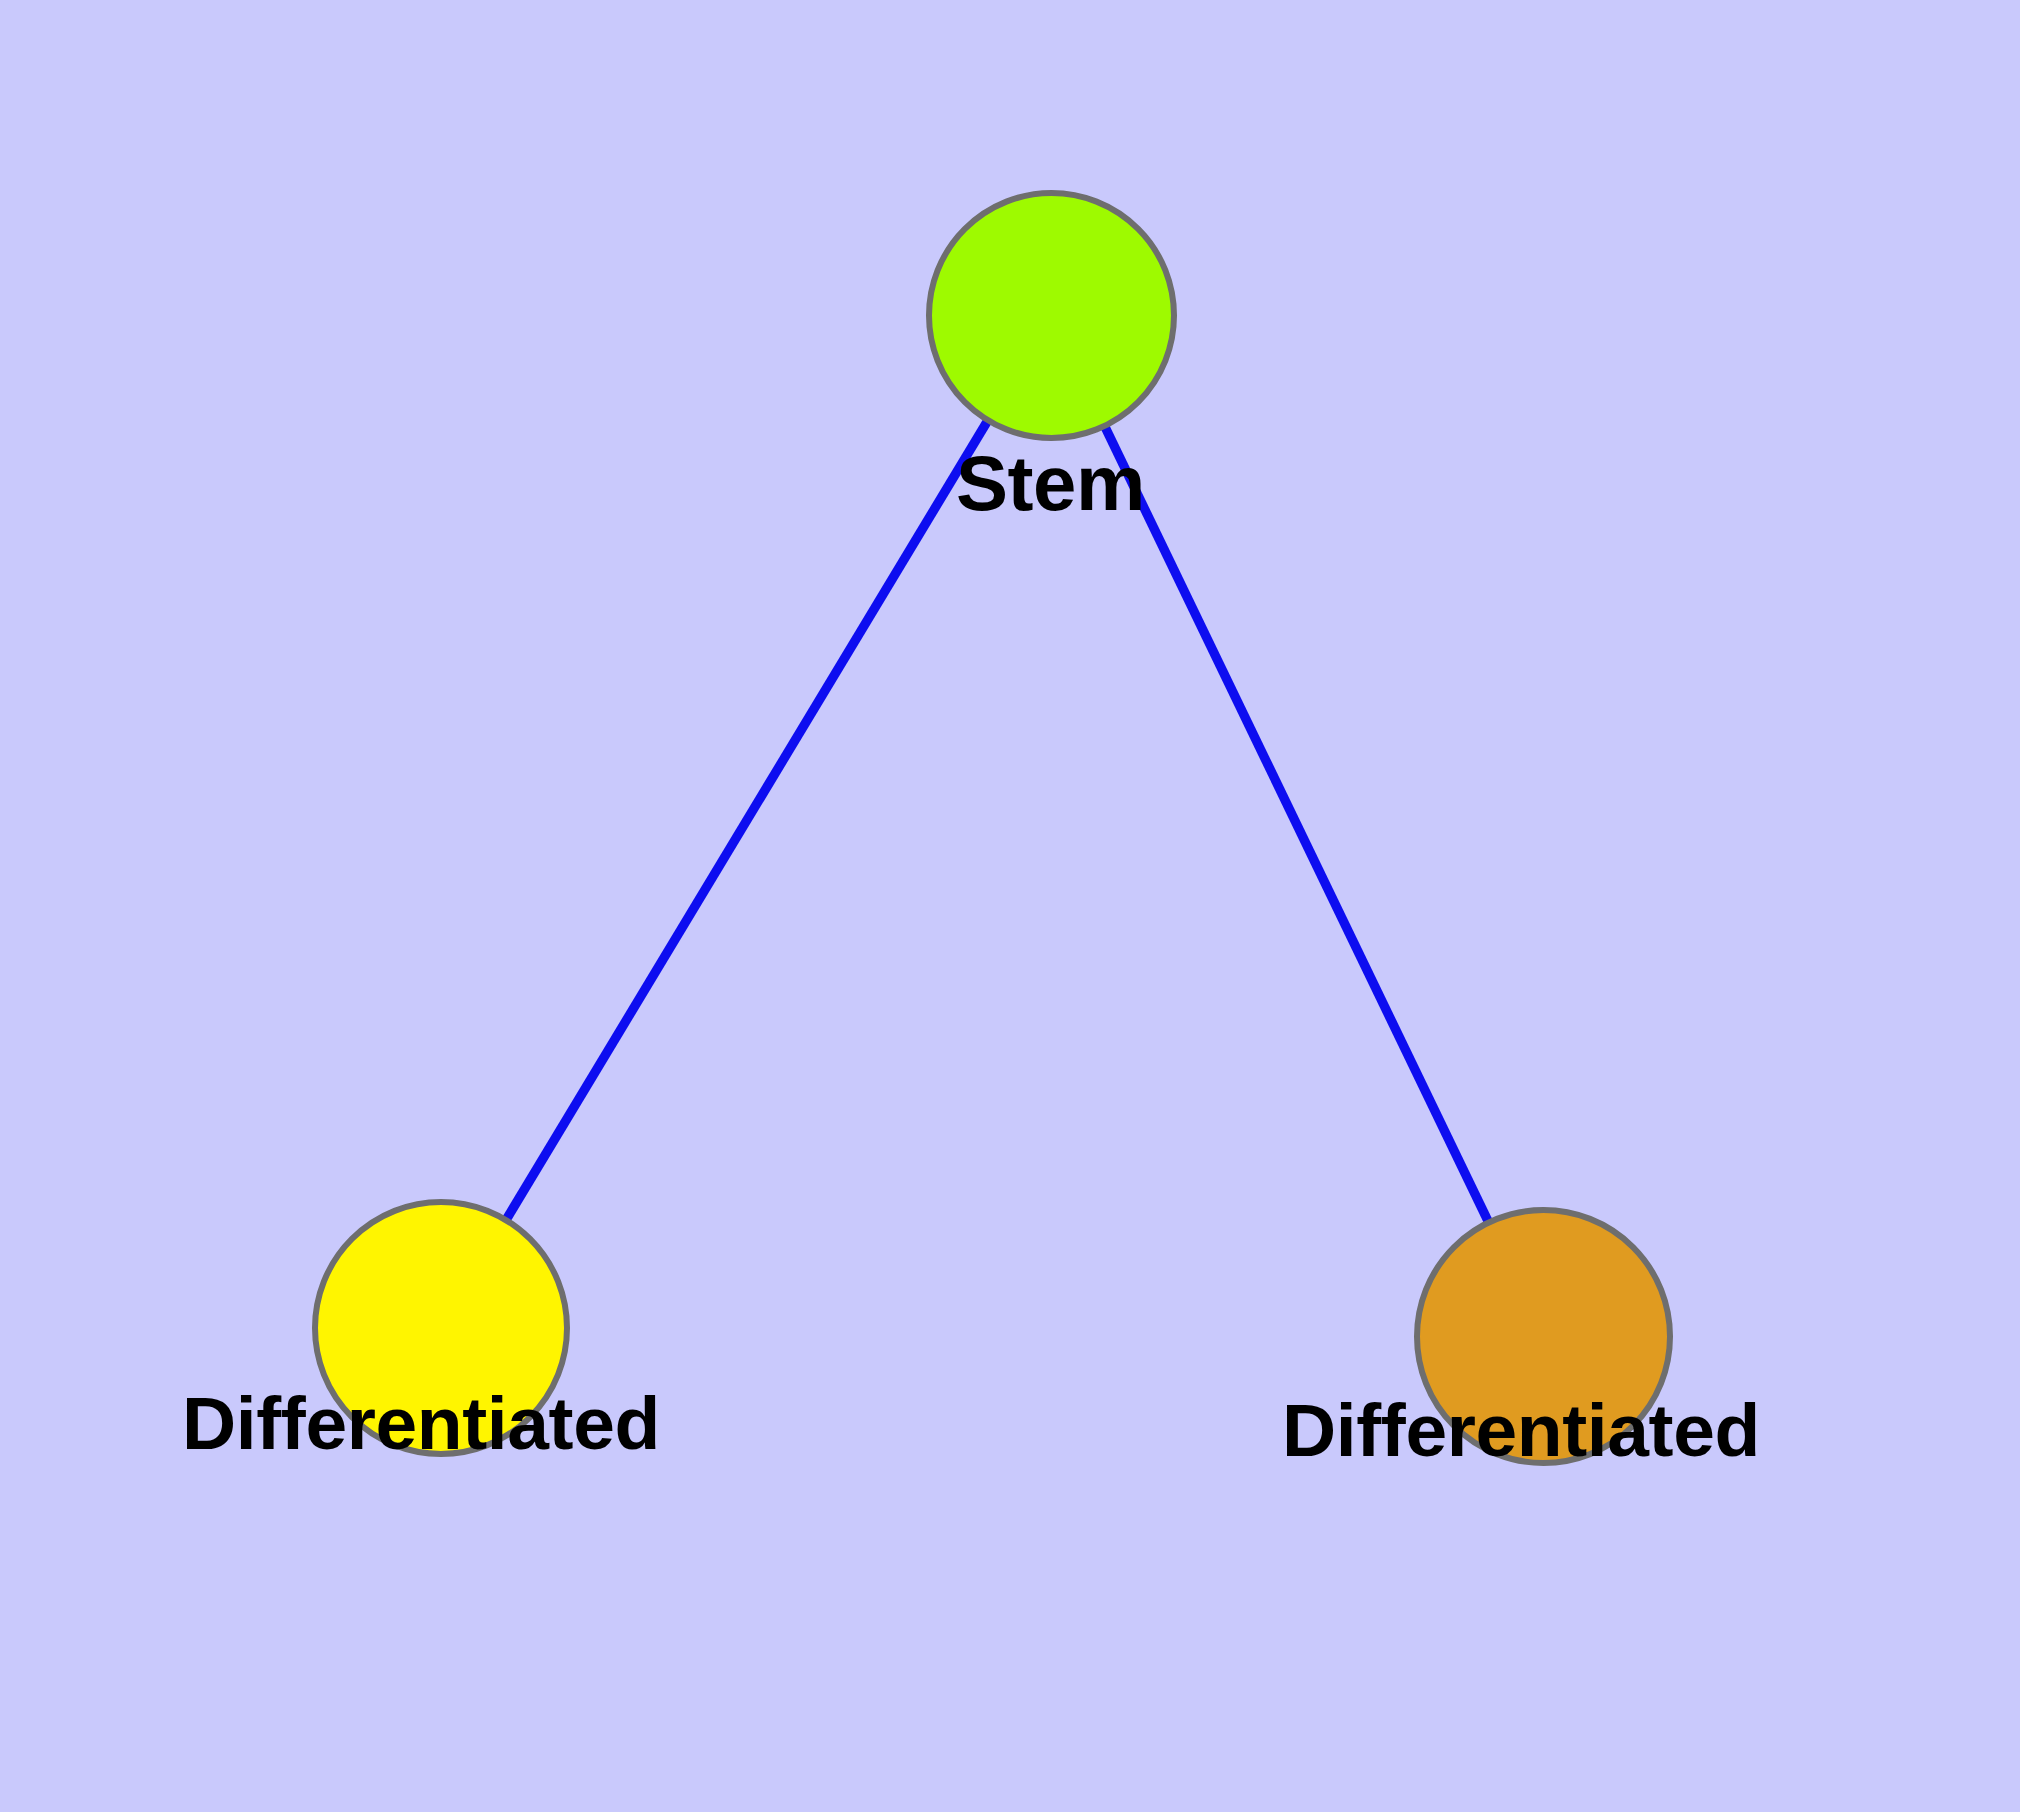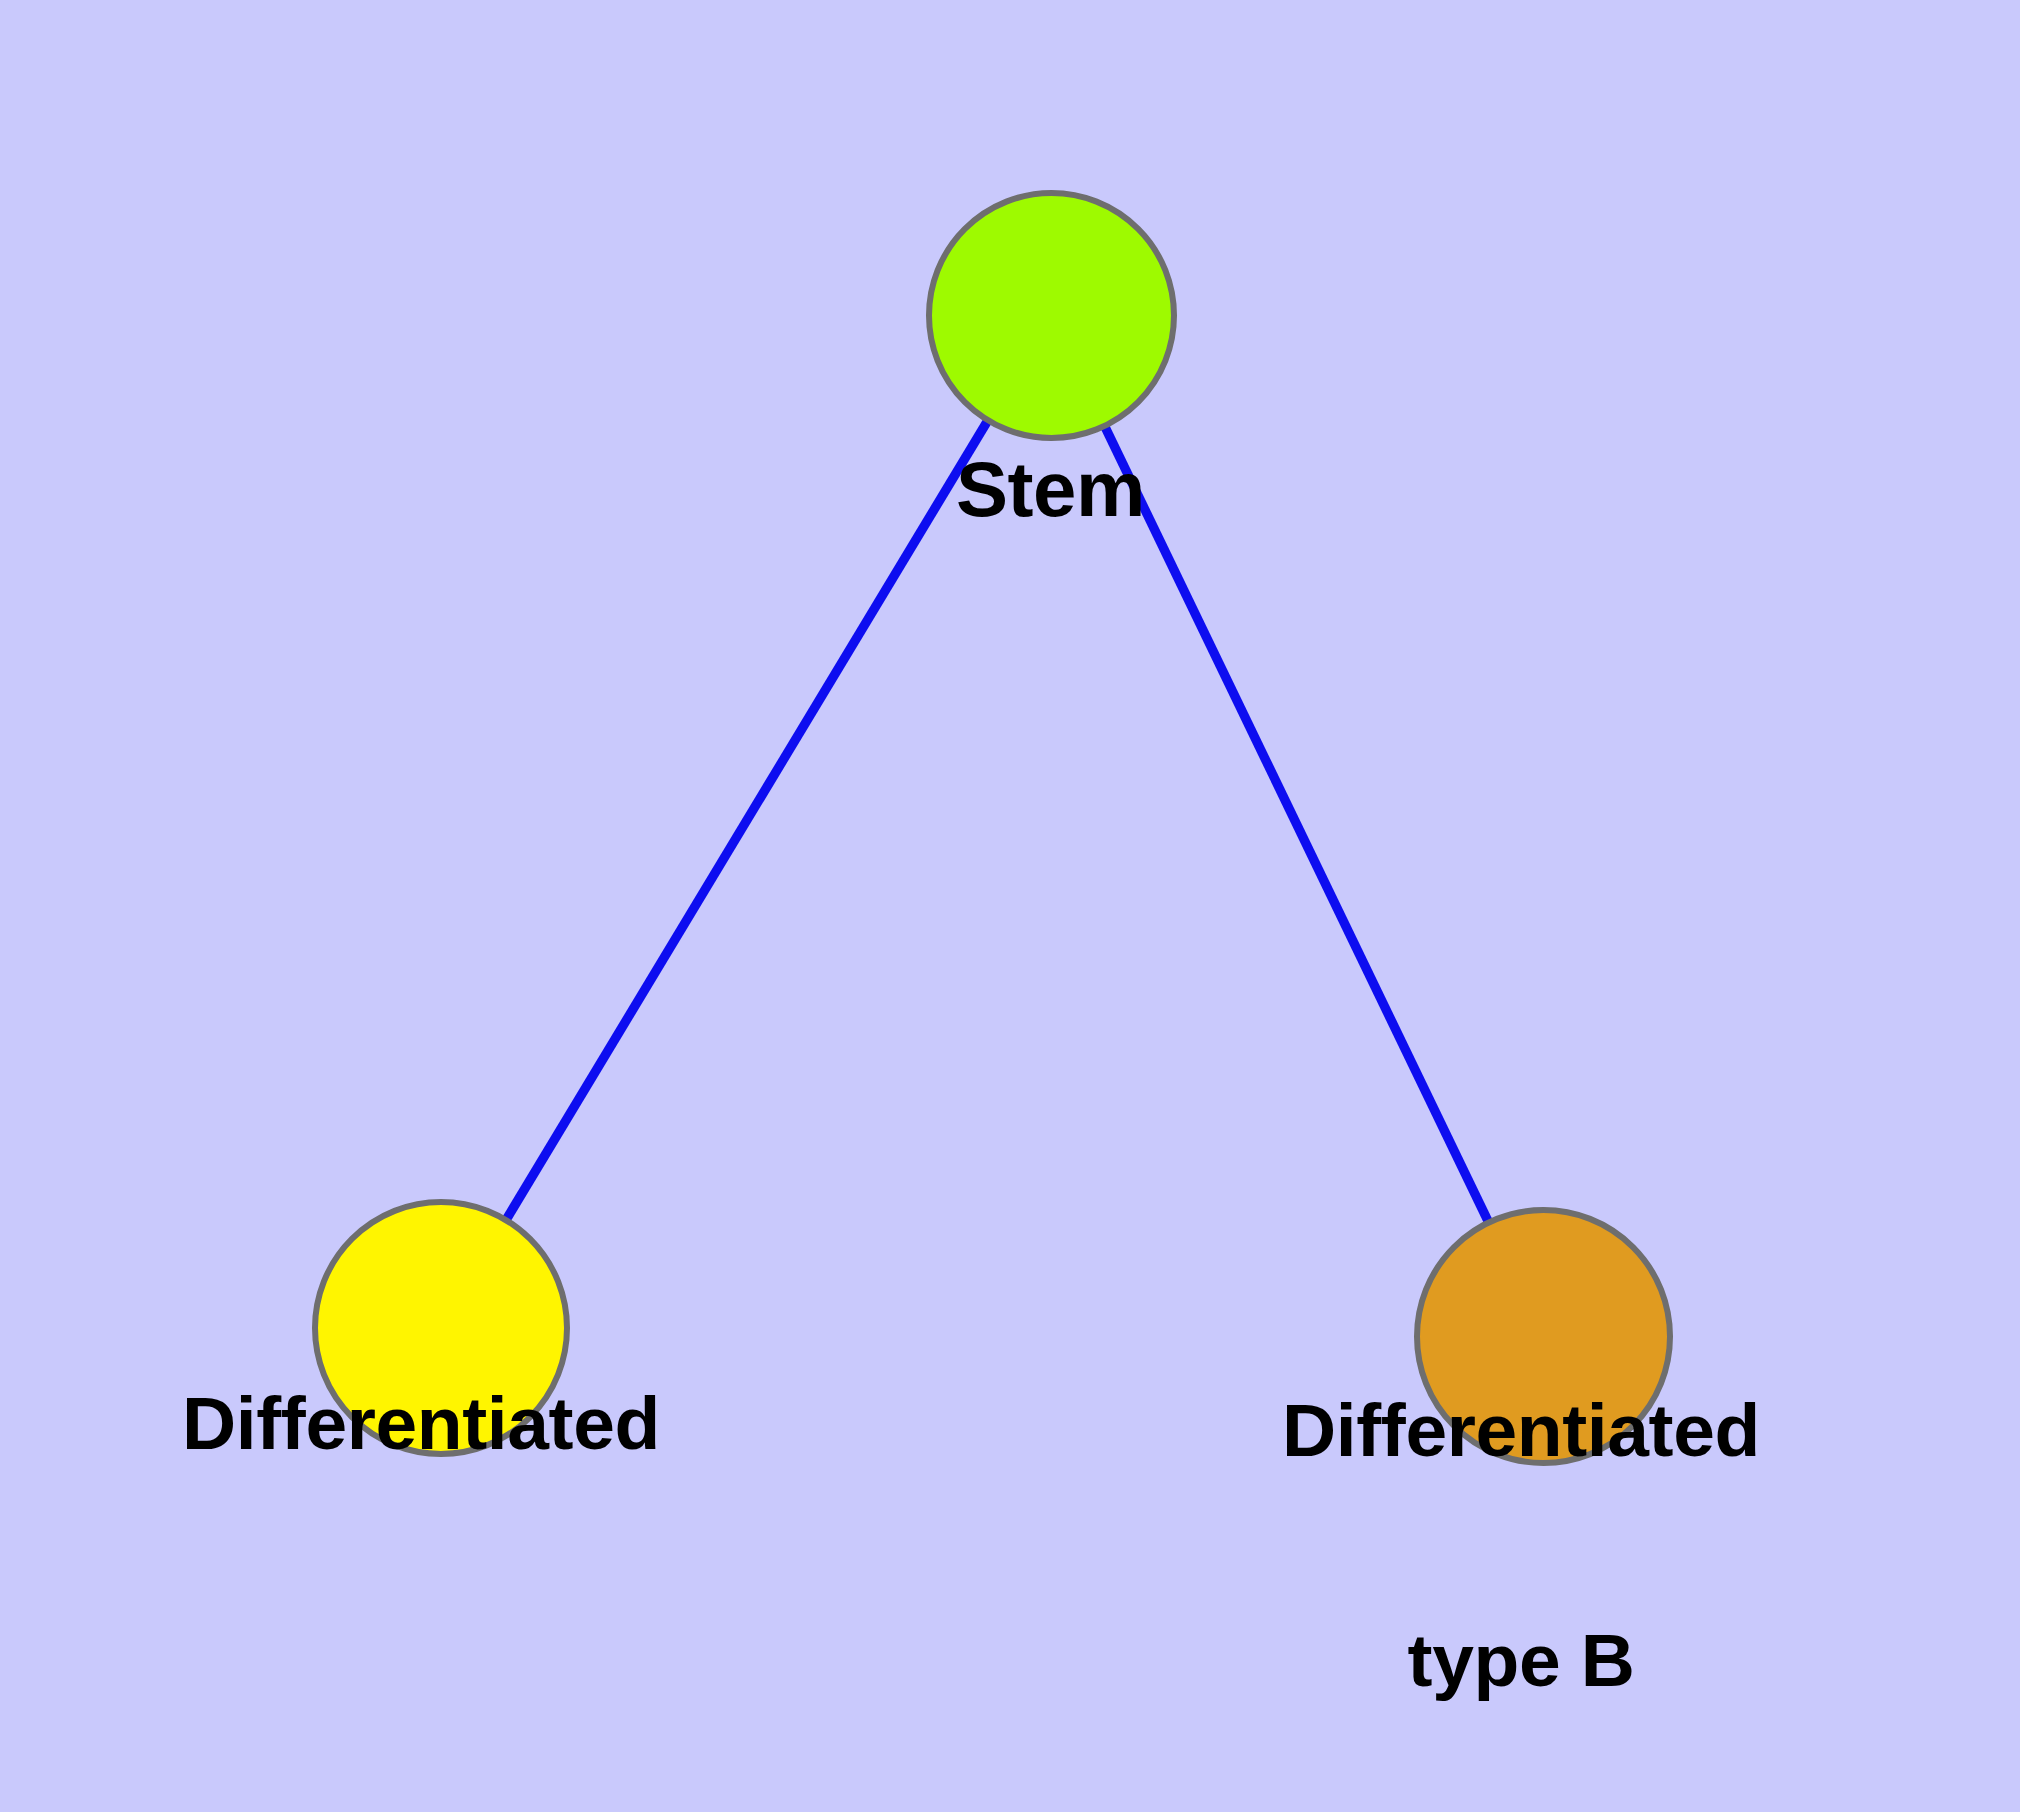--- a/index.html
+++ b/index.html
@@ -57,21 +57,21 @@
     left: 926px;
     top: 190px;
     width: 251px;
     height: 251px;
     background: #9EFA00;
     border-width: 6px;
     border-color: #6E6E6E;
   }
   #label-stem {
     left: 881px;
-    top: 291px;
+    top: 285px;
     width: 339px;
     font-size: 78px;
   }
   
   #node-diff-a {
     left: 312px;
     top: 1199px;
     width: 258px;
     height: 258px;
     background: #FFF500;
@@ -124,18 +124,17 @@
     <div class="node-label" id="label-stem" style="color: rgb(0, 0, 0);">
       <div>Stem</div>
     </div>
 
     <div class="node-label" id="label-diff-a" style="color: rgb(0, 0, 0);">
       <div>Differentiated</div>
     </div>
 
     <div class="node-label" id="label-diff-b" style="color: rgb(0, 0, 0);">
       <div>Differentiated</div>
-      <div>type B</div>
     </div>
 
   </div>
 </div>
 
 
 </body></html>

